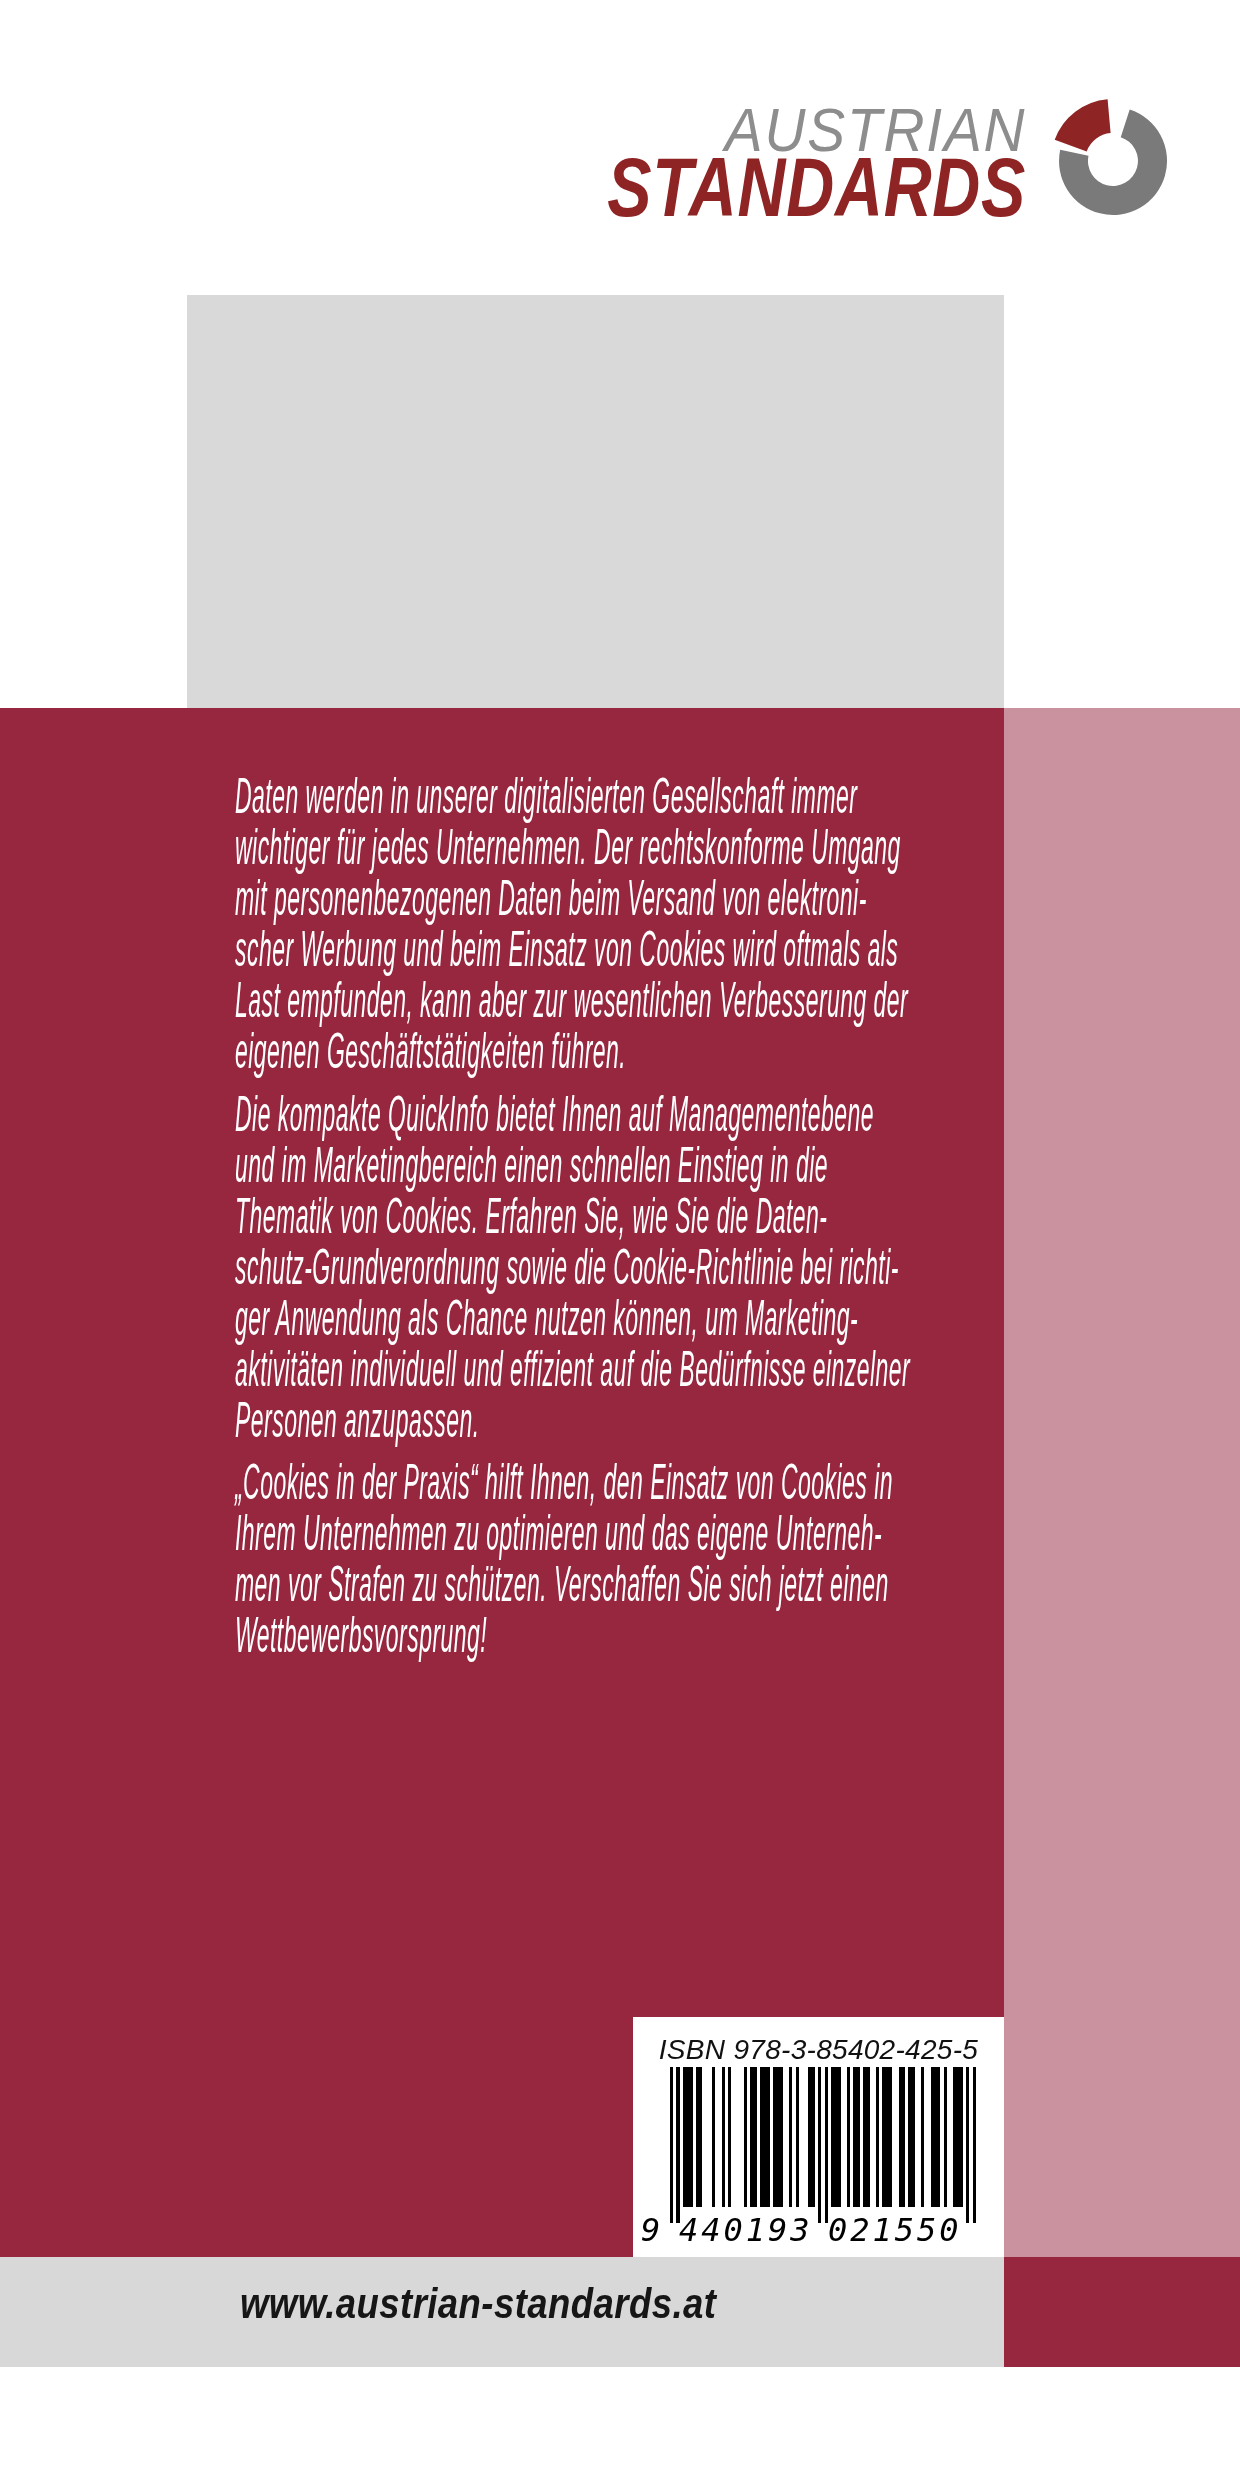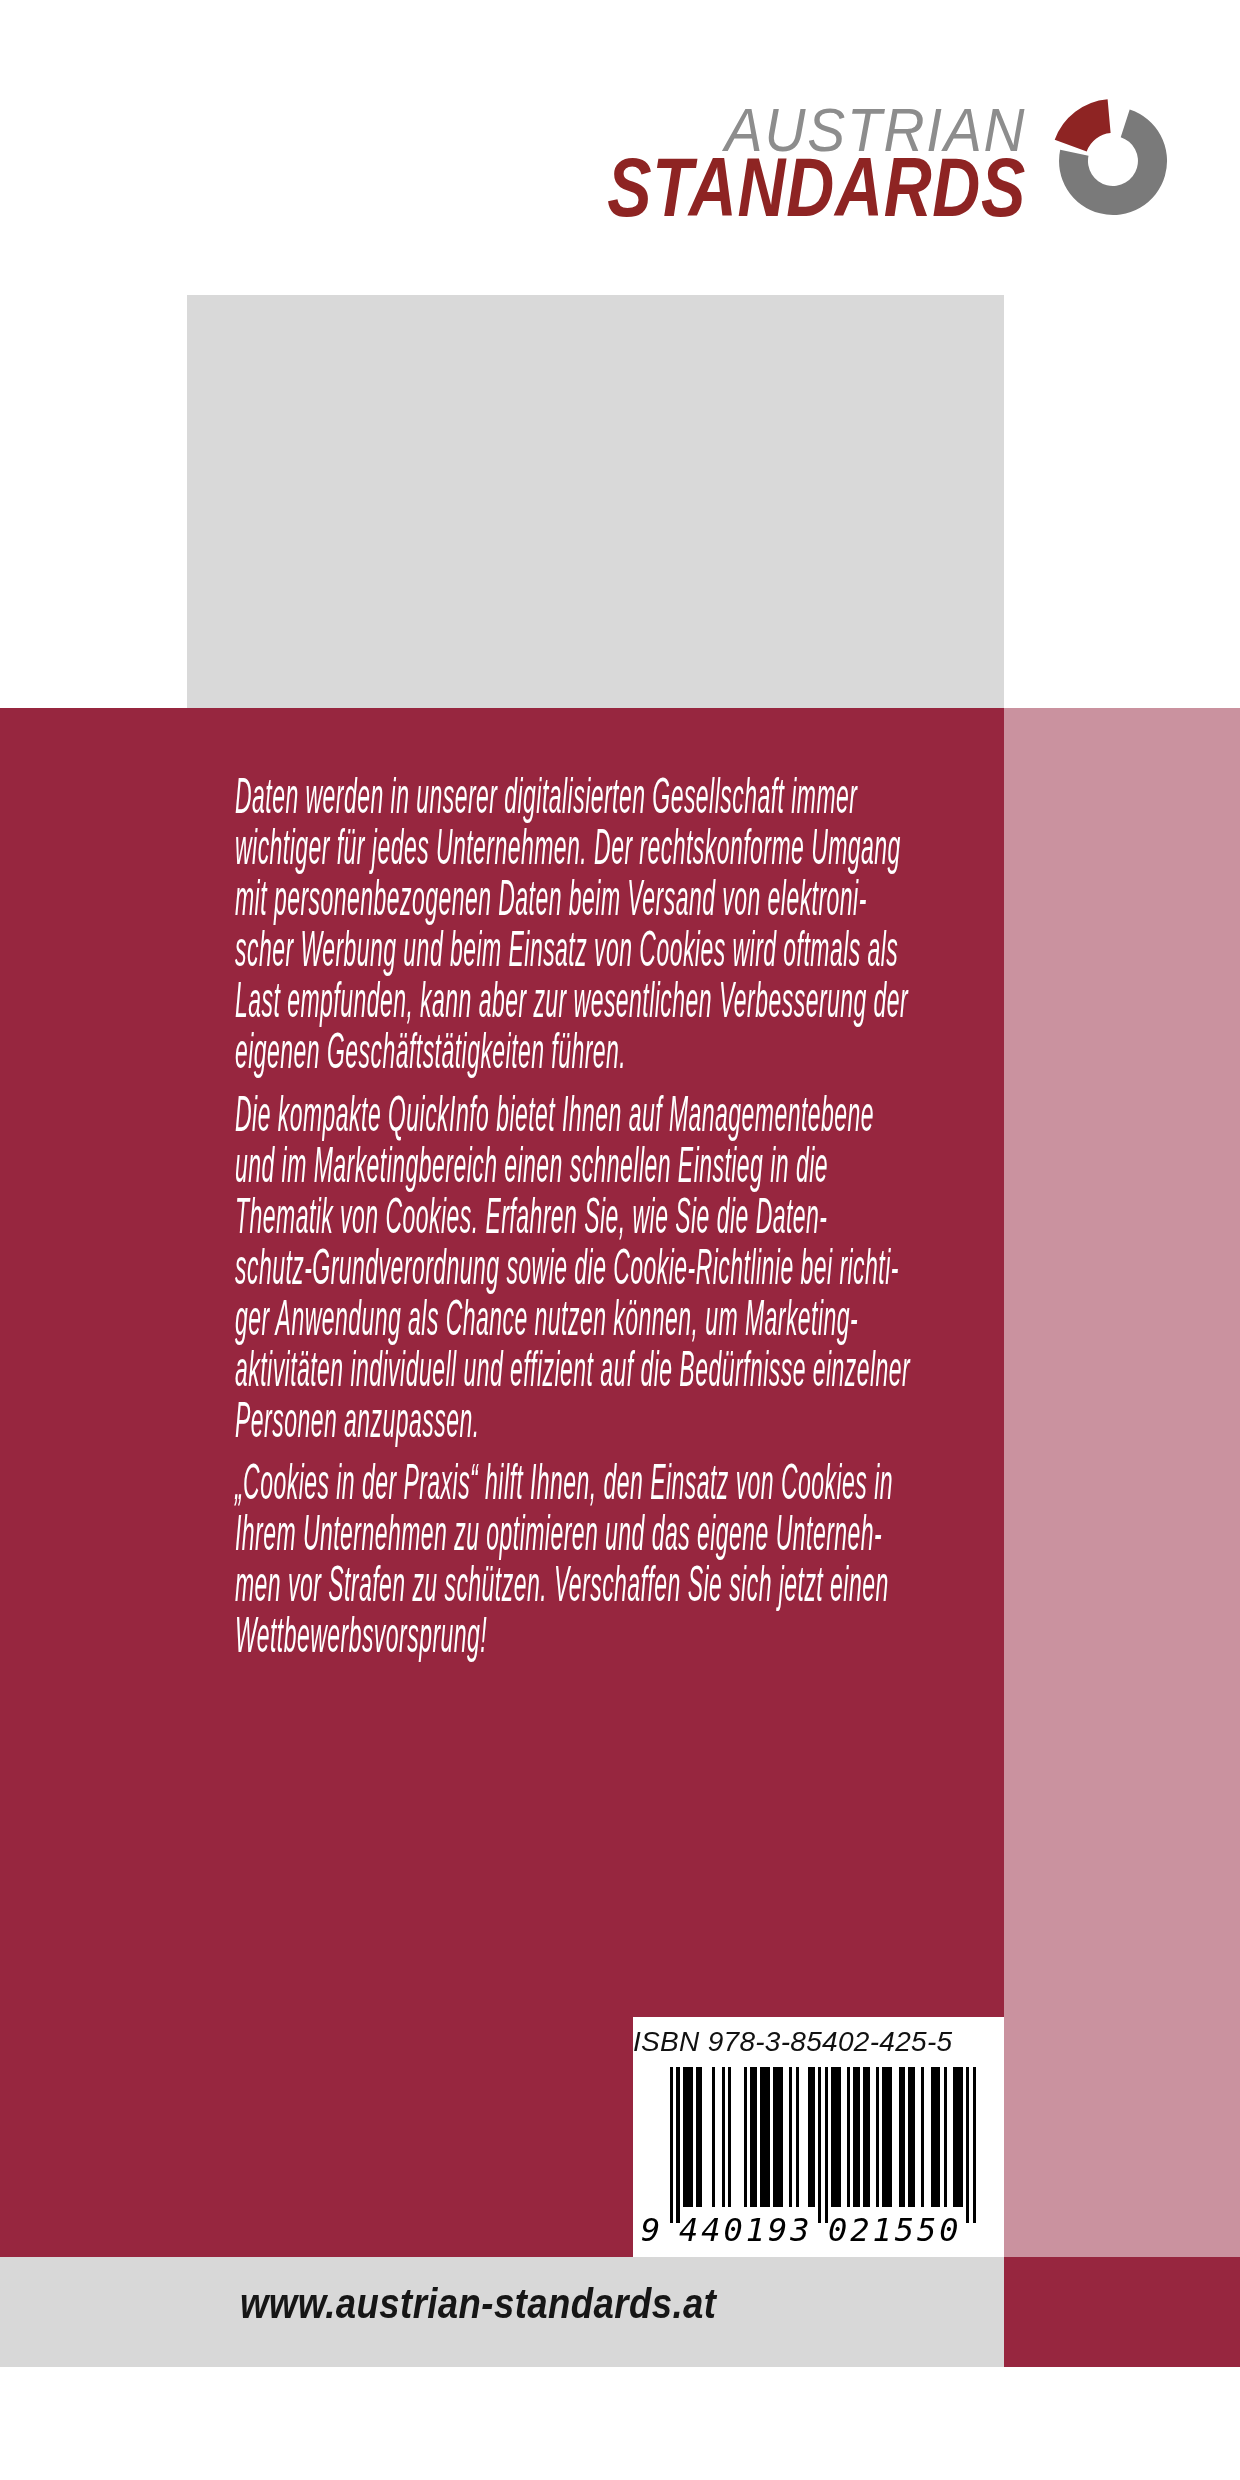--- a/index.html
+++ b/index.html
@@ -25,21 +25,21 @@
   
   .para{position:absolute;left:235px;margin:0;width:1700px;color:#ffffff;
         font-size:50px;line-height:51px;letter-spacing:1px;white-space:pre-line;
         transform:scaleX(0.46);transform-origin:left top;}
   .p1{top:771px;}
   .p2{top:1089px;}
   .p3{top:1457px;}
 
   
   .isbn-box{position:absolute;left:633px;top:2017px;width:371px;height:240px;background:#ffffff;}
-  .isbn-label{margin-top:8px;line-height:34px;color:#111111;
+  .isbn-label{margin-top:16px;line-height:34px;text-align:center;color:#111111;
               font-size:28px;letter-spacing:0.3px;white-space:nowrap;}
   .barcode{position:absolute;left:37px;top:50px;width:306px;height:156px;
            display:flex;align-items:flex-start;}
   .barcode .m{flex:1 0 auto;height:140px;}
   .barcode .m.b{background:#000000;}
   .barcode .m.t{height:156px;}
   .barcode-digits{position:absolute;left:0;top:192px;width:371px;height:42px;color:#000000;
                   font-family:"DejaVu Sans Mono",monospace;font-size:32px;line-height:42px;}
   .bd-first{position:absolute;left:8px;top:0;}
   .bd-g1{position:absolute;left:46px;top:0;letter-spacing:3px;}

